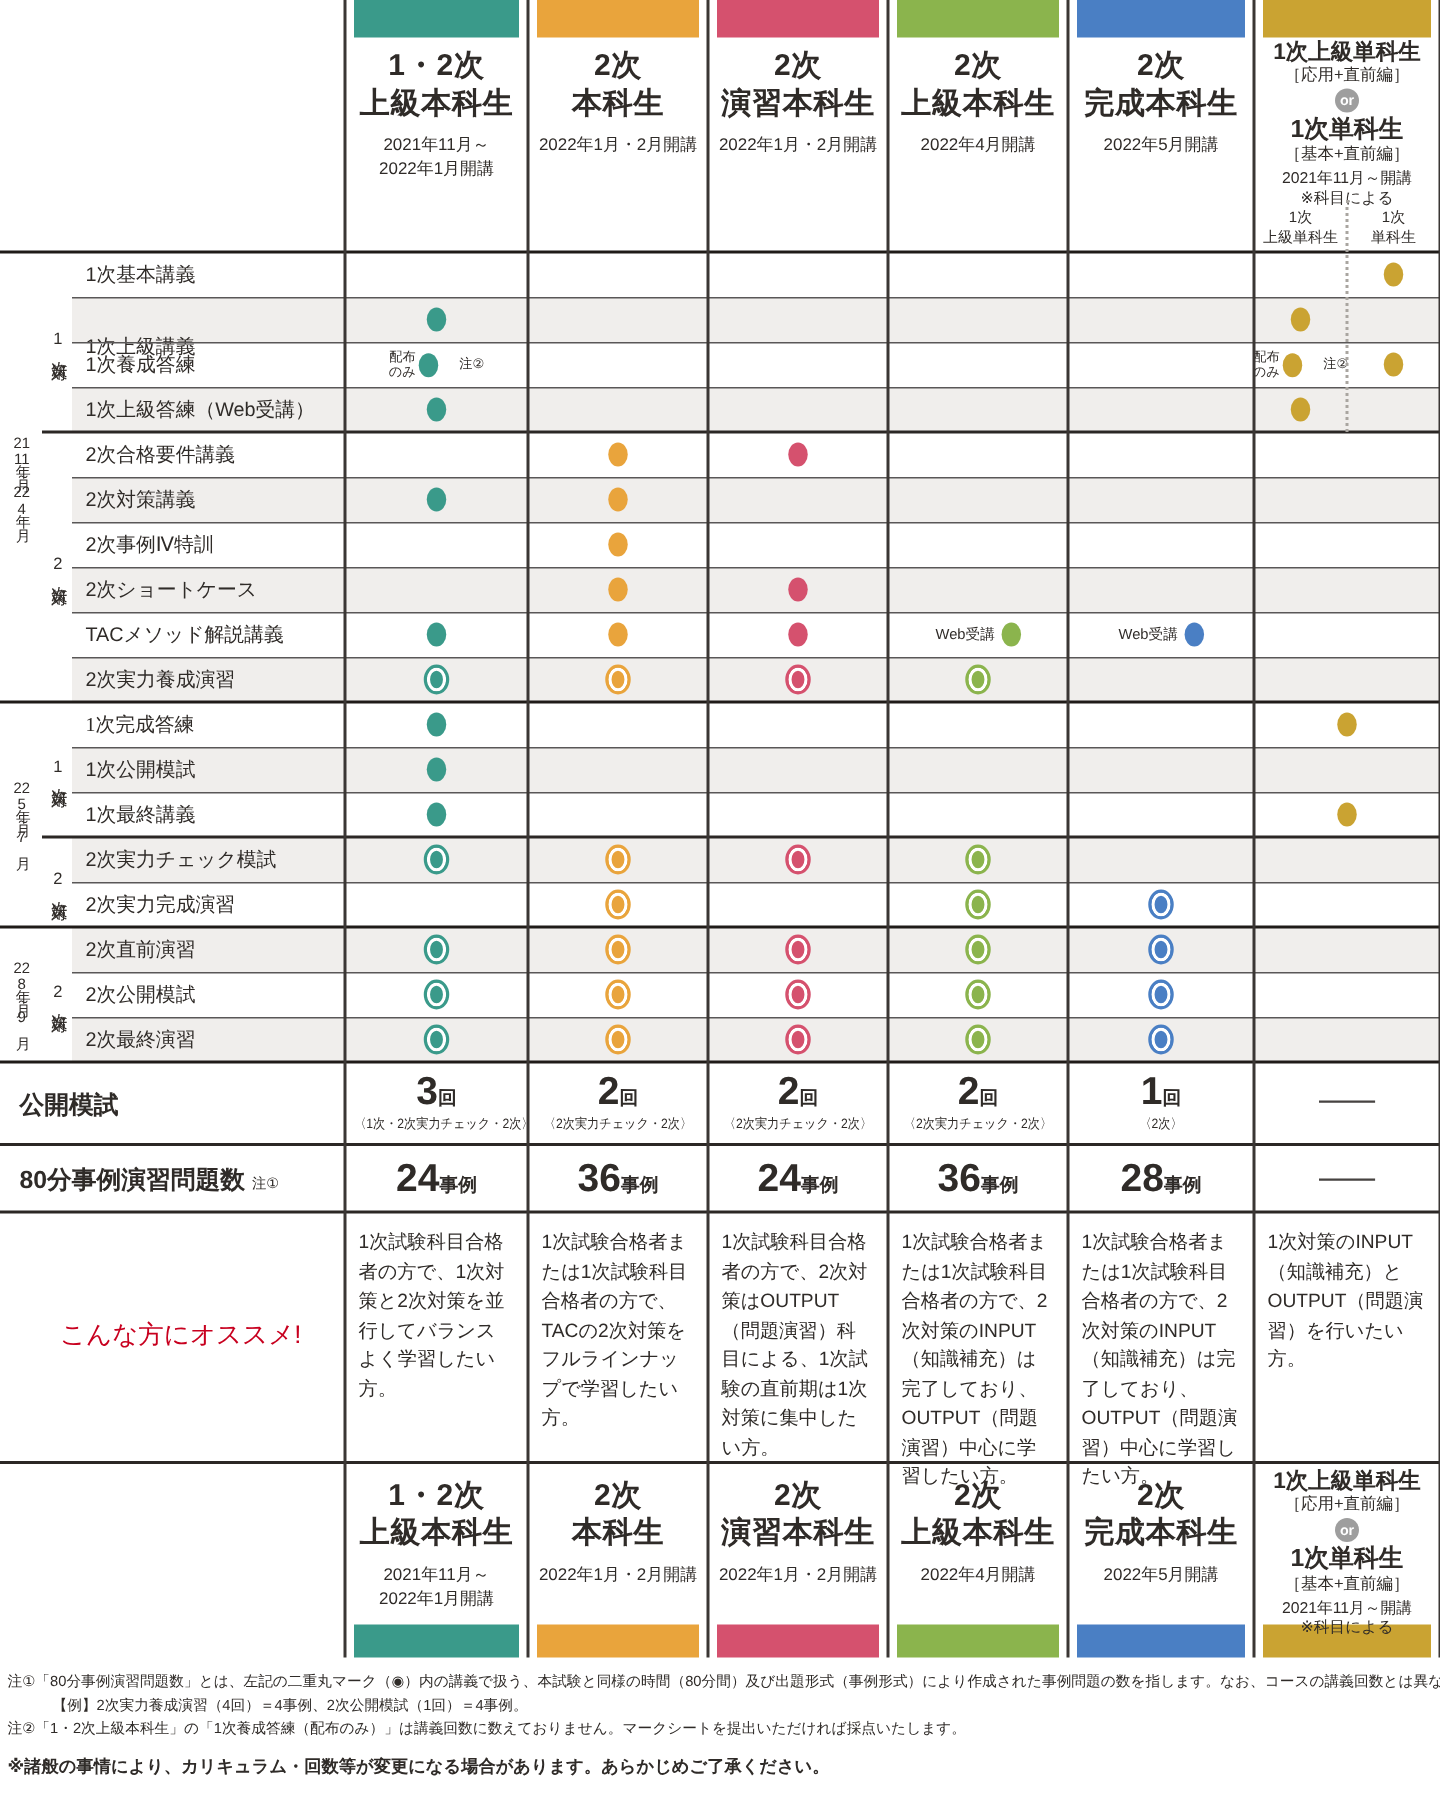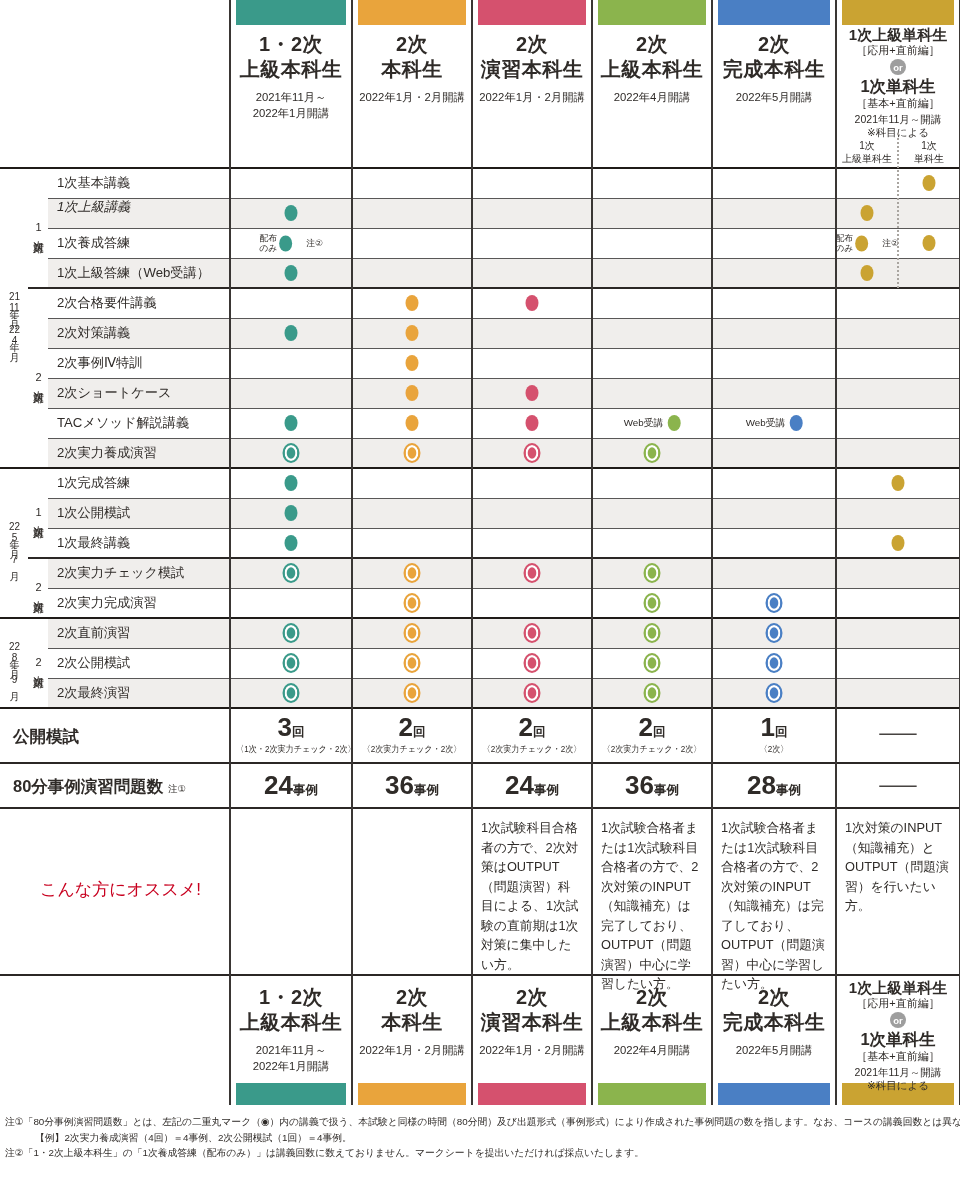--- a/index.html
+++ b/index.html
@@ -59,20 +59,21 @@
   </div>
   <div class="sum-label" style="top:776px;">
     <span>80分事例演習問題数</span>
     <span class="sum-note">注①</span>
   </div>
   <div class="rec-label">こんな方にオススメ!</div>
   <div class="fnotes" id="fnotes">
     <div class="fnote">注①「80分事例演習問題数」とは、左記の二重丸マーク（◉）内の講義で扱う、本試験と同様の時間（80分間）及び出題形式（事例形式）により作成された事例問題の数を指します。なお、コースの講義回数とは異なります。</div>
       <div class="fnote ex">【例】2次実力養成演習（4回）＝4事例、2次公開模試（1回）＝4事例。</div>
       <div class="fnote">注②「1・2次上級本科生」の「1次養成答練（配布のみ）」は講義回数に数えておりません。マークシートを提出いただければ採点いたします。</div>
+      <div class="disclaimer" id="disclaimer">※諸般の事情により、カリキュラム・回数等が変更になる場合があります。あらかじめご了承ください。</div>
   </div>
 <div class="hbar" style="left: 236px; top: 0px; width: 110px; height: 25px; background: rgb(58, 154, 138);"></div>
     <div class="htitle" style="left: 230px; top: 32px; width: 122px;">
       <div>1・2次</div>
       <div>上級本科生</div>
       <div class="hdate">
         <div>2021年11月～</div>
         <div>2022年1月開講</div>
       </div>
     </div>
@@ -175,21 +176,21 @@
       <div class="h6-big2">1次単科生</div>
       <div class="h6-sub">［基本+直前編］</div>
       <div class="h6-date">2021年11月～開講</div>
       <div class="h6-note">※科目による</div>
     </div>
     <div class="rlabel" style="left: 57px; top: 168px;">1次基本講義</div>
     <div class="mark" style="left: 929px; top: 183px;">
       <div class="dot" style="background: rgb(202, 163, 50);"></div>
     </div>
     <div class="stripe" style="left: 48px; top: 198px; width: 912px; height: 30px;"></div>
-    <div class="rlabel" style="left: 57px; top: 192px; font-style: italic;">1次上級講義</div>
+    <div class="rlabel" style="left: 57px; top: 216px;">1次上級講義</div>
     <div class="mark" style="left: 291px; top: 213px;">
       <div class="dot" style="background: rgb(58, 154, 138);"></div>
     </div>
     <div class="mark" style="left: 867px; top: 213px;">
       <div class="dot" style="background: rgb(202, 163, 50);"></div>
     </div>
     <div class="rlabel" style="left: 57px; top: 228px;">1次養成答練</div>
     <div class="mark" style="left: 291px; top: 243px;">
       <div class="mlabel">
         <div>配布</div>
@@ -269,21 +270,21 @@
     </div>
     <div class="mark" style="left: 412px; top: 453px;">
       <div class="ring" style="background: rgb(233, 164, 60); border: 2.5px solid rgb(233, 164, 60);"></div>
     </div>
     <div class="mark" style="left: 532px; top: 453px;">
       <div class="ring" style="background: rgb(213, 81, 110); border: 2.5px solid rgb(213, 81, 110);"></div>
     </div>
     <div class="mark" style="left: 652px; top: 453px;">
       <div class="ring" style="background: rgb(139, 180, 77); border: 2.5px solid rgb(139, 180, 77);"></div>
     </div>
-    <div class="rlabel" style="left: 57px; top: 468px;">1次完成答練</div>
+    <div class="rlabel" style="left: 57px; top: 468px; font-family: Liberation Serif, serif;">1次完成答練</div>
     <div class="mark" style="left: 291px; top: 483px;">
       <div class="dot" style="background: rgb(58, 154, 138);"></div>
     </div>
     <div class="mark" style="left: 898px; top: 483px;">
       <div class="dot" style="background: rgb(202, 163, 50);"></div>
     </div>
     <div class="stripe" style="left: 48px; top: 498px; width: 912px; height: 30px;"></div>
     <div class="rlabel" style="left: 57px; top: 498px;">1次公開模試</div>
     <div class="mark" style="left: 291px; top: 513px;">
       <div class="dot" style="background: rgb(58, 154, 138);"></div>
@@ -425,20 +426,22 @@
     <div class="detail" style="left: 592px; top: 743px; width: 120px;">〈2次実力チェック・2次〉</div>
     <div class="cntline" style="left: 592px; top: 771px; width: 120px;"><span class="cnt">36</span><span class="cntu">事例</span></div>
     <div class="cntline" style="left: 712px; top: 713px; width: 124px;"><span class="cnt">1</span><span class="cntu">回</span></div>
     <div class="detail" style="left: 712px; top: 743px; width: 124px;">〈2次〉</div>
     <div class="cntline" style="left: 712px; top: 771px; width: 124px;"><span class="cnt">28</span><span class="cntu">事例</span></div>
     <div class="dash" style="left: 836px; top: 720px; width: 124px;"><span>—</span></div>
     <div class="dash" style="left: 836px; top: 772px; width: 124px;"><span>—</span></div>
     <div class="hline2" style="left: 0px; top: 762px; width: 960px;"></div>
     <div class="hline2" style="left: 0px; top: 807px; width: 960px;"></div>
     <div class="hline2" style="left: 0px; top: 974px; width: 960px;"></div>
+    <div class="rec" style="left: 239px; top: 818px; width: 104px;">1次試験科目合格者の方で、1次対策と2次対策を並行してバランスよく学習したい方。</div>
+    <div class="rec" style="left: 361px; top: 818px; width: 102px;">1次試験合格者または1次試験科目合格者の方で、TACの2次対策をフルラインナップで学習したい方。</div>
     <div class="rec" style="left: 481px; top: 818px; width: 102px;">1次試験科目合格者の方で、2次対策はOUTPUT（問題演習）科目による、1次試験の直前期は1次対策に集中したい方。</div>
     <div class="rec" style="left: 601px; top: 818px; width: 102px;">1次試験合格者または1次試験科目合格者の方で、2次対策のINPUT（知識補充）は完了しており、OUTPUT（問題演習）中心に学習したい方。</div>
     <div class="rec" style="left: 721px; top: 818px; width: 106px;">1次試験合格者または1次試験科目合格者の方で、2次対策のINPUT（知識補充）は完了しており、OUTPUT（問題演習）中心に学習したい方。</div>
     <div class="rec" style="left: 845px; top: 818px; width: 106px;">1次対策のINPUT（知識補充）とOUTPUT（問題演習）を行いたい方。</div>
     <div class="vline" style="left: 229.4px; top: 0px; height: 1105px;"></div>
     <div class="vline" style="left: 351.4px; top: 0px; height: 1105px;"></div>
     <div class="vline" style="left: 471.4px; top: 0px; height: 1105px;"></div>
     <div class="vline" style="left: 591.4px; top: 0px; height: 1105px;"></div>
     <div class="vline" style="left: 711.4px; top: 0px; height: 1105px;"></div>
     <div class="vline" style="left: 835.4px; top: 0px; height: 1105px;"></div>

